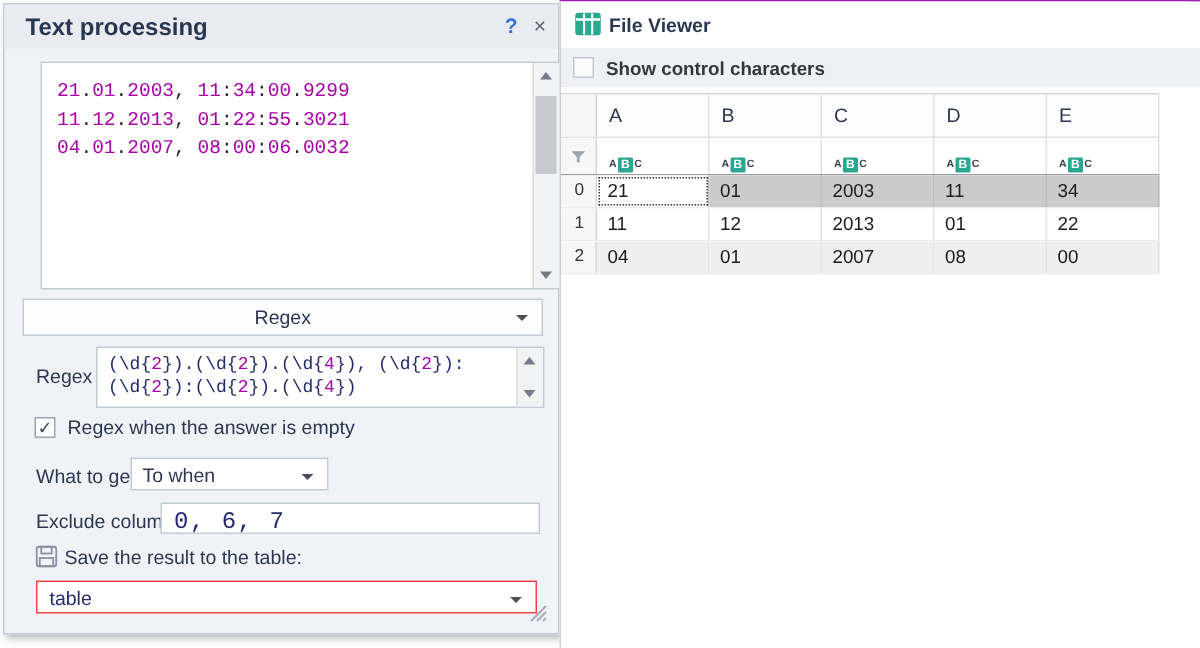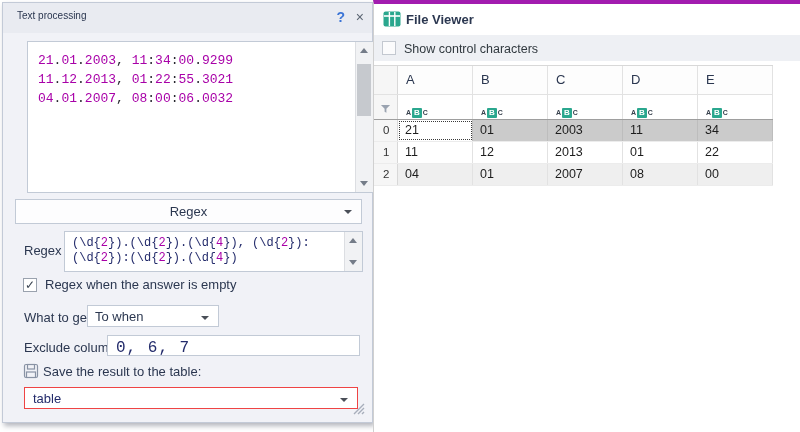--- a/index.html
+++ b/index.html
@@ -6,21 +6,21 @@
   body{width:800px;height:432px;background:#fff;font-family:"Liberation Sans",sans-serif;overflow:hidden;}
   .stage{position:relative;width:800px;height:432px;}
   .mag{color:#a800a8;}
   .nav{color:#26262e;}
   .rnav{color:#232b6b;}
 
   
   .dialog{position:absolute;left:2px;top:2px;width:369px;height:419px;background:#f1f2f7;
           border:1px solid #c3cad7;box-shadow:2px 3px 5px rgba(90,95,110,.45);}
   .dlg-header{position:absolute;left:0;top:0;right:0;height:30px;background:#e9ebf1;}
-  .dlg-title{position:absolute;left:14px;top:7px;font-size:10px;font-weight:normal;color:#2b3750;}
+  .dlg-title{position:absolute;left:14px;top:7px;font-size:16px;font-weight:bold;color:#2b3750;}
   .dlg-help{position:absolute;right:27px;top:6px;font-size:14px;font-weight:bold;color:#3b74d6;cursor:pointer;}
   .dlg-close{position:absolute;right:8px;top:6px;font-size:14px;color:#5a6472;cursor:pointer;}
 
   .box{background:#fff;border:1px solid #c2cad6;}
   .sample-box{position:absolute;left:24px;top:38px;width:345px;height:150px;}
   .sample-text{position:absolute;left:0;top:0;right:17px;bottom:0;padding:9px 0 0 10px;
                font-family:"Liberation Mono",monospace;font-size:13px;line-height:19px;white-space:pre;overflow:hidden;}
   .vscroll{position:absolute;top:0;right:0;bottom:0;width:17px;background:#f1f2f4;border-left:1px solid #dcdee2;}
   .sbtn{position:absolute;left:0;width:17px;height:15px;}
   .sbtn.up{top:1px;}  .sbtn.down{bottom:1px;}
@@ -58,26 +58,26 @@
   .save-row{position:absolute;left:20px;top:360px;display:flex;align-items:center;gap:4px;}
   .save-row .sv-label{font-size:13px;color:#2b3750;}
 
   .table-select{position:absolute;left:21px;top:384px;width:334px;height:22px;background:#fff;border:1px solid #ef4444;box-sizing:border-box;cursor:pointer;}
   .table-select .val{position:absolute;left:8px;top:3px;font-size:13px;color:#232b6b;}
 
   .grip{position:absolute;right:7px;bottom:7px;width:12px;height:12px;cursor:nwse-resize;}
 
   
   .viewer{position:absolute;left:373px;top:0;width:427px;height:432px;background:#fff;
-          border-left:1px solid #d0d0d0;border-top:4px solid #a21caf;box-sizing:border-box;}
+          border-left:1px solid #d0d0d0;border-top:1px solid #a21caf;box-sizing:border-box;}
   .corner-mark{position:absolute;right:0;top:0;width:8px;height:3px;background:#4a4a4a;}
   .fv-header{position:absolute;left:0;top:0;right:0;height:31px;background:#fff;}
   .fv-title{position:absolute;left:32px;top:8px;font-size:13px;font-weight:bold;color:#2b3750;}
   .fv-icon{position:absolute;left:9px;top:7px;}
-  .show-row{position:absolute;left:0;top:31px;right:0;height:26px;background:#eef0f4;}
+  .show-row{position:absolute;left:0;top:31px;right:0;height:26px;background:#eef0f4;font-weight:bold;}
   .show-row .checkbox{position:absolute;left:8px;top:6px;background:#fbfbfc;border-color:#c3c8d0;}
   .show-label{position:absolute;left:30px;top:7px;font-size:12.5px;color:#31393f;}
 
   .grid{position:absolute;left:0;top:61px;width:399px;}
   .trow{display:flex;}
   .cell{box-sizing:border-box;border-right:1px solid #e2e2e2;overflow:hidden;}
   .rowhead{width:24px;flex:0 0 24px;background:#f6f6f6;border-right:1px solid #d8d8d8;}
   .col{width:75px;flex:0 0 75px;}
   .thead{height:28px;border-top:1px solid #d8d8d8;border-bottom:1px solid #e2e2e2;background:#fdfdfd;}
   .thead .col{padding:6px 0 0 8px;font-size:13px;color:#2b3750;cursor:pointer;}

